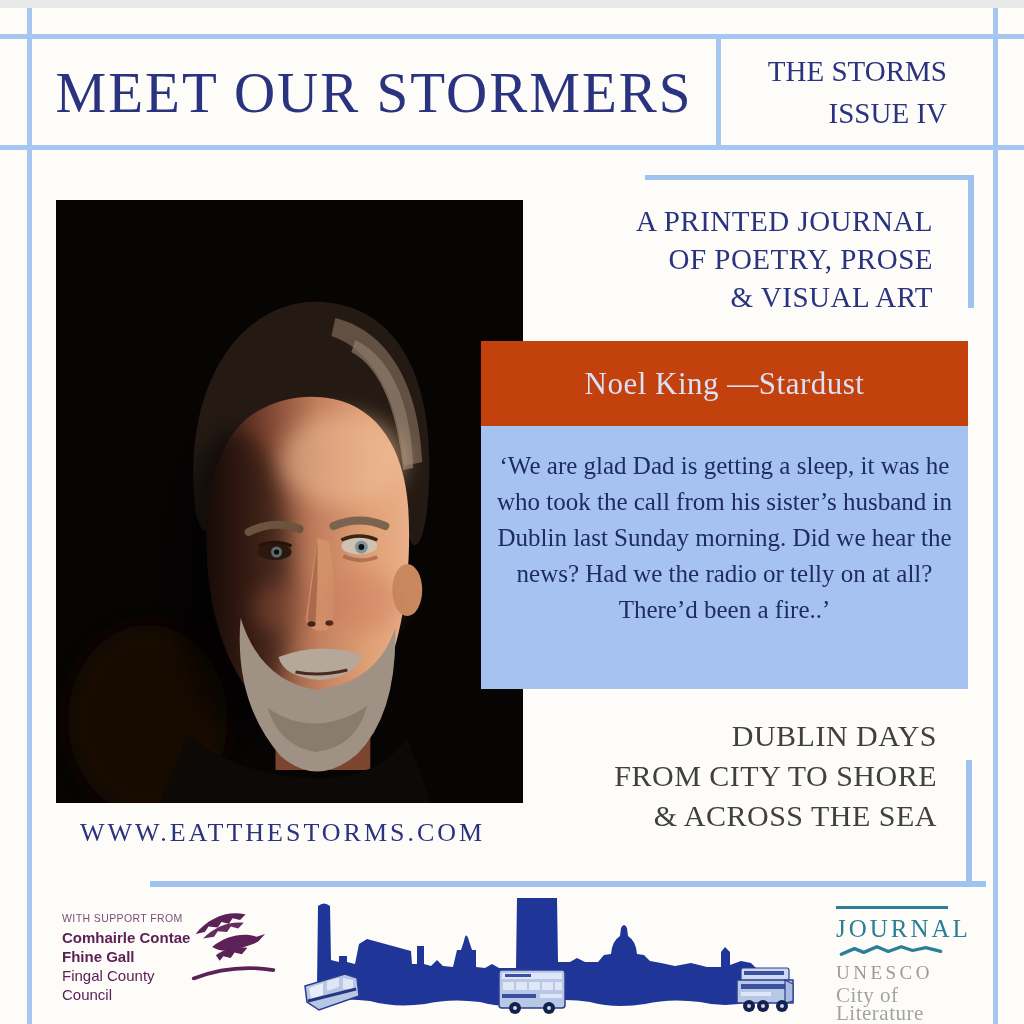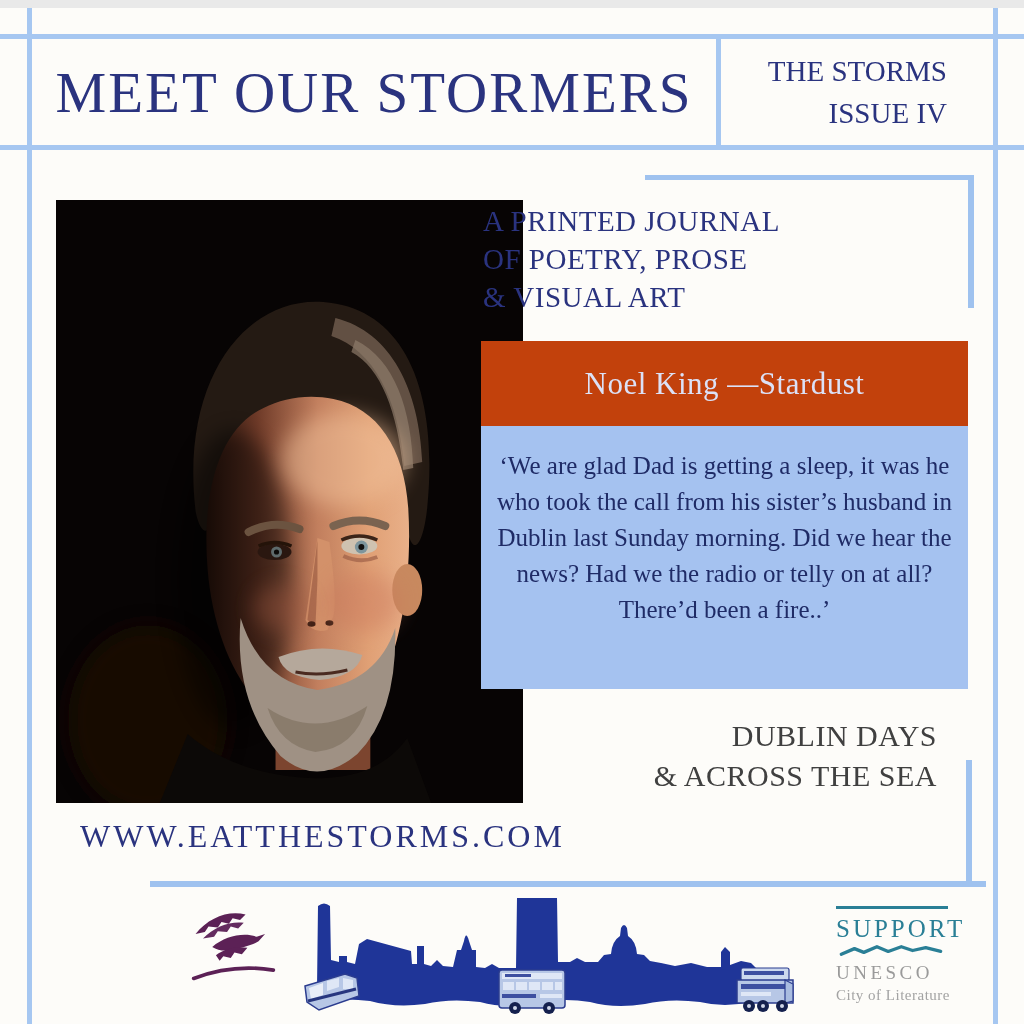--- a/index.html
+++ b/index.html
@@ -31,21 +31,21 @@
     text-align:right; font-size:29px; line-height:42px; color:#2a337f;
   }
 
   
   .portrait { position:absolute; left:56px; top:192px; width:467px; height:603px; }
   .portrait svg { display:block; width:100%; height:100%; }
 
   
   .tagline {
     position:absolute; left:483px; top:194px; width:450px;
-    text-align:left; font-size:29px; line-height:38px; letter-spacing:0.5px; color:#2a337f;
+    text-align:right; font-size:29px; line-height:38px; letter-spacing:0.5px; color:#2a337f;
   }
 
   
   .card { position:absolute; left:481px; top:333px; width:487px; }
   .card-header {
     height:85px; background:#c2410c; display:flex; align-items:center; justify-content:center;
     font-size:31px; letter-spacing:0.5px; color:#dce1f7;
   }
   .card-body {
     min-height:263px; background:#a5c2f0; padding:22px 15px 16px;
@@ -54,39 +54,39 @@
 
   
   .theme {
     position:absolute; left:487px; top:708px; width:450px;
     text-align:right; font-size:30px; line-height:40px; letter-spacing:0.5px; color:#404040;
   }
 
   
   .website {
     position:absolute; left:80px; top:810px;
-    font-size:32px; letter-spacing:3px; color:#2a337f; white-space:nowrap;
+    font-size:26px; letter-spacing:3px; color:#2a337f; white-space:nowrap;
   }
 
   
   .fingal {
     position:absolute; left:62px; top:904px; width:140px;
     font-family:"Liberation Sans", sans-serif; color:#5c2156;
   }
   .fingal .support { font-size:10.5px; letter-spacing:0.4px; color:#7d4f75; margin-bottom:4px; }
   .fingal .nline  { font-size:15px; line-height:19px; }
   .fingal .bold   { font-weight:bold; }
   .bird { position:absolute; left:190px; top:900px; width:88px; height:92px; }
   .skyline { position:absolute; left:295px; top:886px; width:500px; height:135px; }
   .unesco { position:absolute; left:836px; top:898px; width:120px; font-family:"Liberation Serif", serif; }
   .unesco .rule { width:112px; height:2.5px; background:#2a7f96; margin-bottom:7px; }
   .unesco .city { font-size:25px; letter-spacing:3px; color:#2a7f96; line-height:26px; }
   .unesco .wave { display:block; width:110px; height:15px; margin:1px 0 2px; }
   .unesco .org  { font-size:19px; letter-spacing:3.5px; color:#9a9a9a; line-height:26px; }
-  .unesco .sub  { font-size:15px; letter-spacing:0.5px; color:#a3a3a3; line-height:18px; }
+  .unesco .sub  { font-size:21px; letter-spacing:0.5px; color:#a3a3a3; line-height:18px; }
 </style>
 </head>
 <body>
 
 <div id="canvas">
 
   <div class="gl vl-left"></div>
   <div class="gl vl-right"></div>
   <div class="gl hl-top"></div>
   <div class="gl hl-mid"></div>
@@ -165,25 +165,33 @@
     <div>&amp; VISUAL ART</div>
   </div>
 
   <div class="card">
     <div class="card-header">Noel King —Stardust</div>
     <div class="card-body">‘We are glad Dad is getting a sleep, it was he who took the call from his sister’s husband in Dublin last Sunday morning. Did we hear the news? Had we the radio or telly on at all? There’d been a fire..’</div>
   </div>
 
   <div class="theme">
     <div>DUBLIN DAYS</div>
+    <div>FROM CITY TO SHORE</div>
     <div>&amp; ACROSS THE SEA</div>
   </div>
 
   <div class="website">WWW.EATTHESTORMS.COM</div>
 
+  <div class="fingal">
+    <div class="support">WITH SUPPORT FROM</div>
+    <div class="nline bold">Comhairle Contae</div>
+    <div class="nline bold">Fhine Gall</div>
+    <div class="nline">Fingal County</div>
+    <div class="nline">Council</div>
+  </div>
 
   <div class="bird">
     <svg viewBox="0 0 95 95">
       <g fill="#5c2156">
         <path d="M6,28 C20,10 42,2 60,7 L54,13 L46,11 L42,17 L34,15 L30,21 L20,20 L16,26 Z"></path>
         <path d="M14,33 C26,20 44,14 58,16 L52,22 L44,20 L40,26 L30,25 L26,31 Z" opacity="0.95"></path>
         <path d="M24,42 C38,30 58,26 72,31 L81,28 L74,36 C66,41 54,43 46,45 C38,47 30,46 24,42 Z"></path>
         <path d="M28,51 C38,43 52,41 62,43 L56,50 L48,48 L44,54 L36,52 L32,57 Z"></path>
       </g>
       <path d="M4,76 Q46,60 90,67" stroke="#5c2156" stroke-width="4" fill="none" stroke-linecap="round"></path>
@@ -231,21 +239,21 @@
         <circle cx="468" cy="112" r="6" fill="#14204e"></circle>
           <circle cx="468" cy="112" r="2" fill="#cfd6e8"></circle>
         <circle cx="487" cy="112" r="6" fill="#14204e"></circle>
           <circle cx="487" cy="112" r="2" fill="#cfd6e8"></circle>
       </g>
     </svg>
   </div>
 
   <div class="unesco">
     <div class="rule"></div>
-    <div class="city">SUPPORT</div>
+    <div class="city">JOURNAL</div>
     <svg class="wave" viewBox="0 0 110 16">
       <path d="M2,12 L16,6 L26,10 L40,4 L52,9 L66,4 L78,8 L92,5 L108,9" stroke="#2a7f96" stroke-width="3.5" fill="none" stroke-linejoin="round" stroke-linecap="round"></path>
     </svg>
     <div class="org">UNESCO</div>
     <div class="sub">City of Literature</div>
   </div>
 
 </div>
 
 </body></html>

